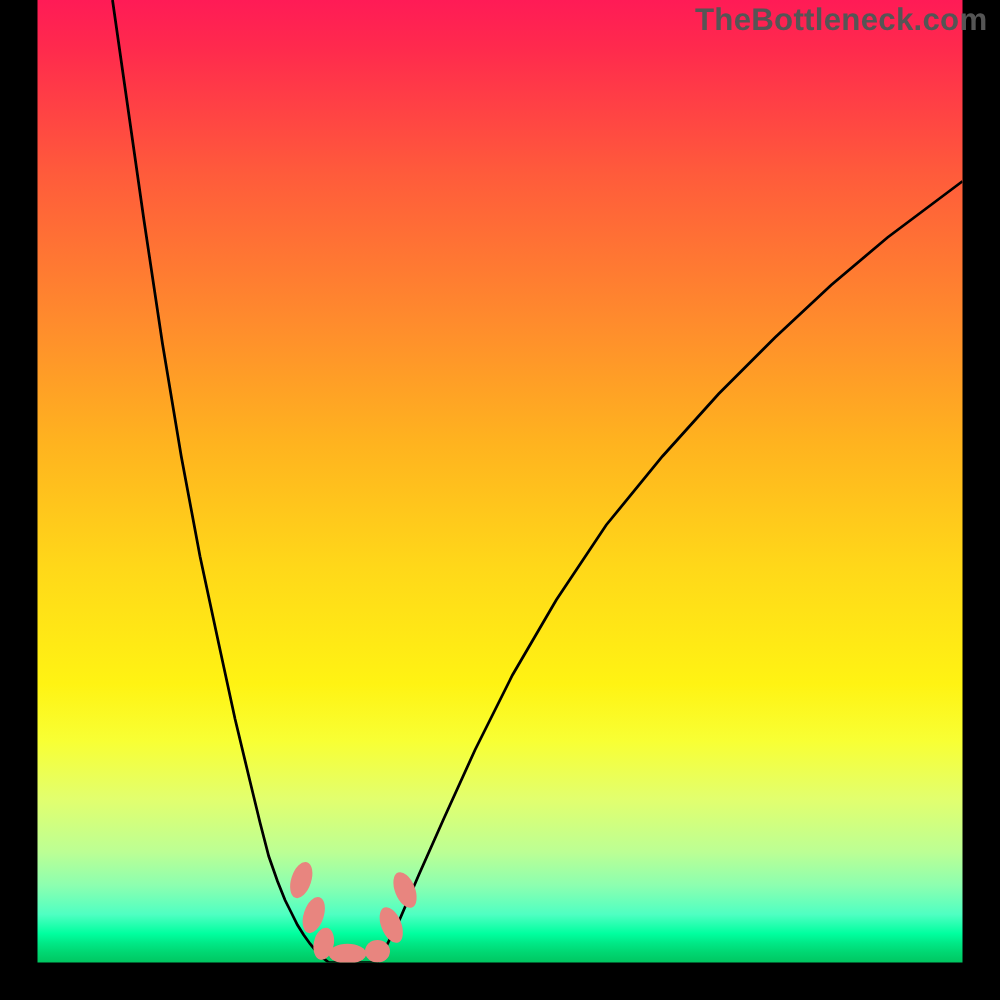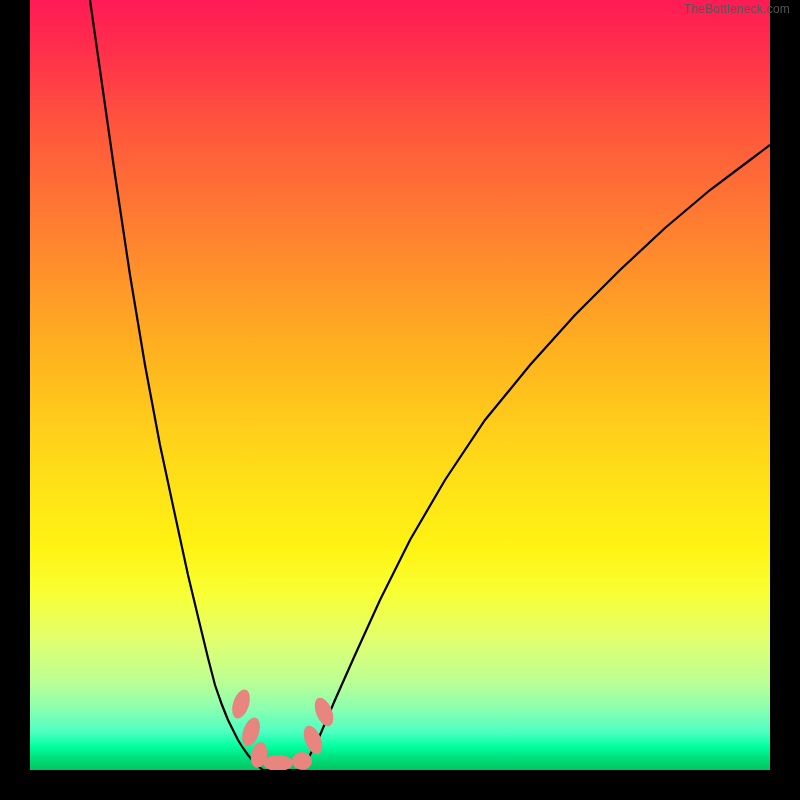--- a/index.html
+++ b/index.html
@@ -34,22 +34,22 @@
       #00e886 98%,
       #00d671 99%,
       #00c661 100%
     );
   }
   .watermark {
     position: absolute;
     top: 2px;
     right: 10px;
     color: #555;
-    font-size: 12px;
-    font-weight: 400;
+    font-size: 25px;
+    font-weight: 700;
     letter-spacing: 0.2px;
   }
   svg.curves {
     position: absolute;
     left: 0;
     top: 0;
     width: 740px;
     height: 770px;
   }
   .curve-path {

